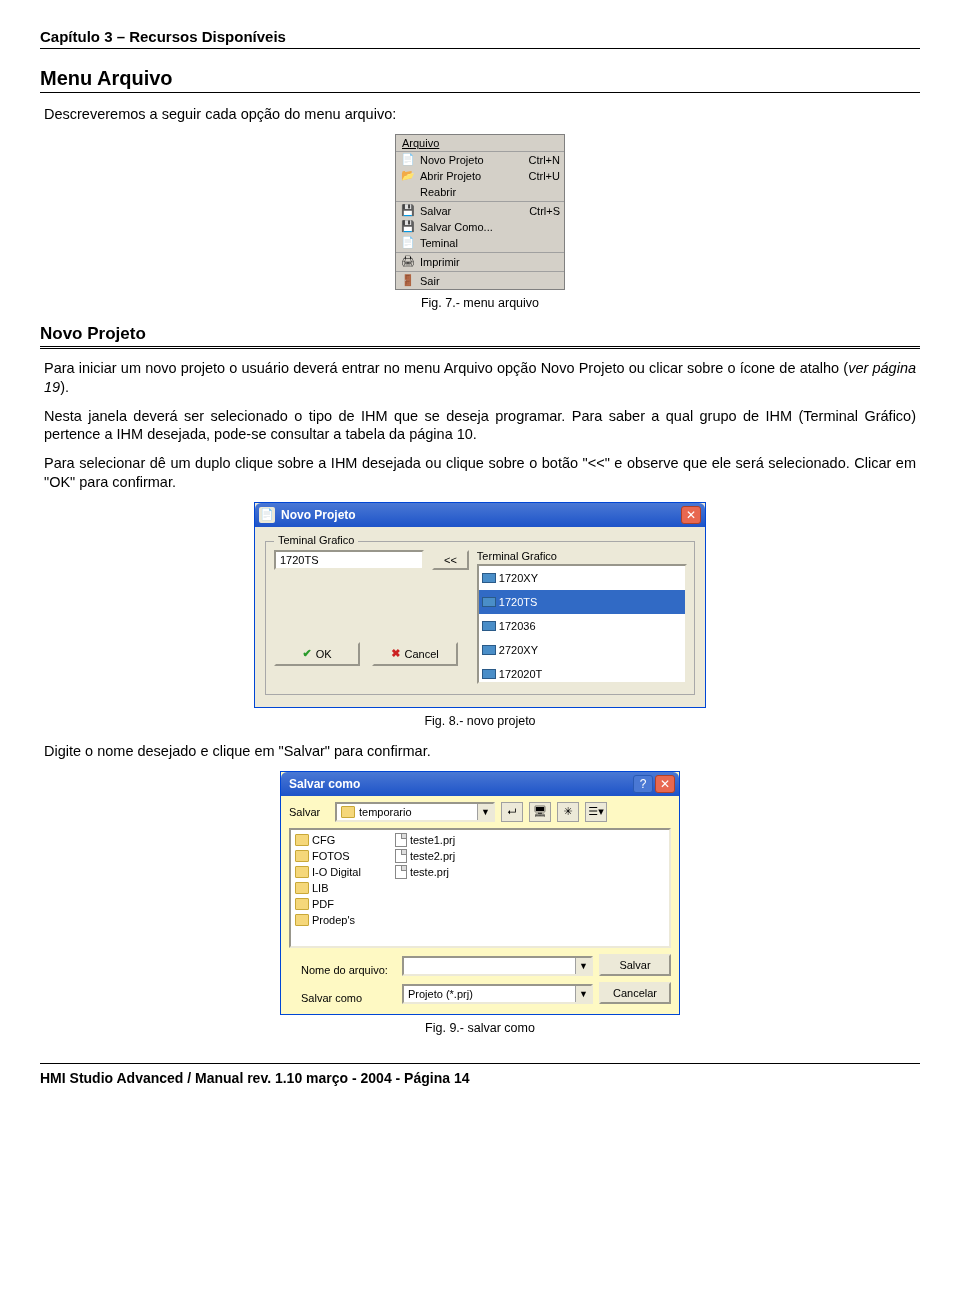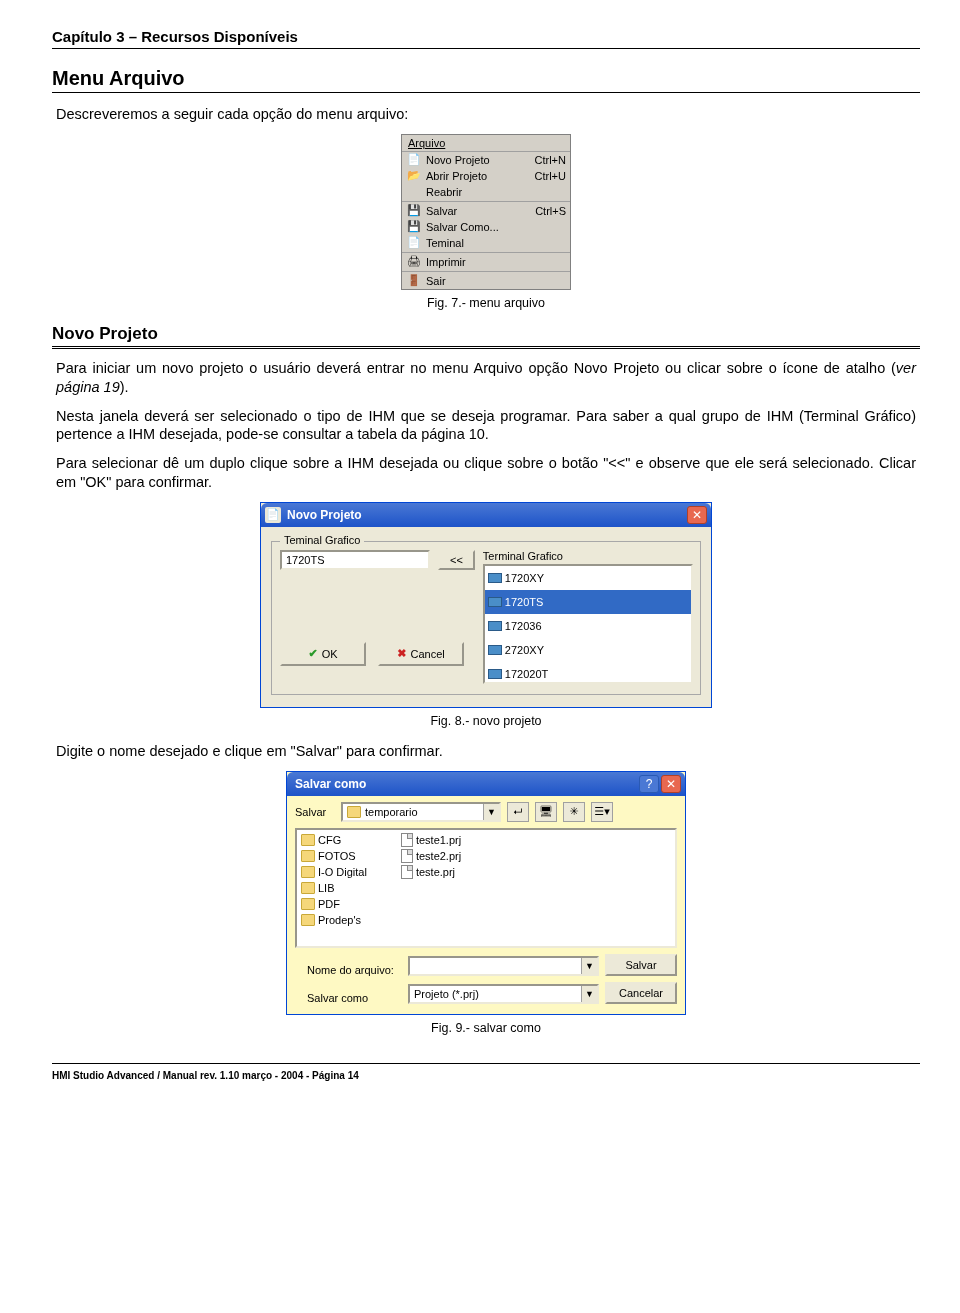--- a/index.html
+++ b/index.html
@@ -4,29 +4,29 @@
 <style>
   * { box-sizing: border-box; }
   body {
     margin: 0;
     font-family: Arial, Helvetica, sans-serif;
     background: #fff;
     color: #000;
     width: 960px;
     font-size: 14.5px;
   }
-  .page { padding: 28px 40px 20px 52px; }
+  .page { padding: 28px 40px 20px 40px; }
   .chapter-title { font-weight: bold; font-size: 15px; border-bottom: 1.5px solid #000; padding-bottom: 3px; margin-bottom: 18px; }
   .h1 { font-weight: bold; font-size: 20px; border-bottom: 1px solid #000; padding-bottom: 2px; margin-bottom: 12px; }
   .h2 { font-weight: bold; font-size: 17px; border-bottom: 3px double #000; padding-bottom: 2px; margin: 14px 0 10px 0; }
   .body-text { text-align: justify; line-height: 1.3; margin: 10px 4px; }
   .italic { font-style: italic; }
   .caption { text-align: center; font-size: 12.5px; margin: 4px 0 14px 0; }
   .figwrap { text-align: center; margin: 6px 0; }
-  .footer { border-top: 1.5px solid #000; margin-top: 28px; padding-top: 6px; font-weight: bold; font-size: 10px; }
+  .footer { border-top: 1.5px solid #000; margin-top: 28px; padding-top: 6px; font-weight: bold; font-size: 14px; }
 
   
   .menu-box { display:inline-block; background:#d4d0c8; border:1px solid #808080; text-align:left; font-size:11px; width:170px; }
   .menu-title { background:#d4d0c8; border-bottom:1px solid #a0a0a0; padding:2px 6px; font-size:11px; text-decoration:underline; }
   .menu-item { display:flex; align-items:center; padding:1px 4px; }
   .micon { width:16px; height:14px; margin-right:4px; display:inline-flex; align-items:center; justify-content:center; }
   .mlabel { flex:1; }
   .mshort { color:#000; }
   .msep { border-top:1px solid #a0a0a0; margin:1px 0; }
 

